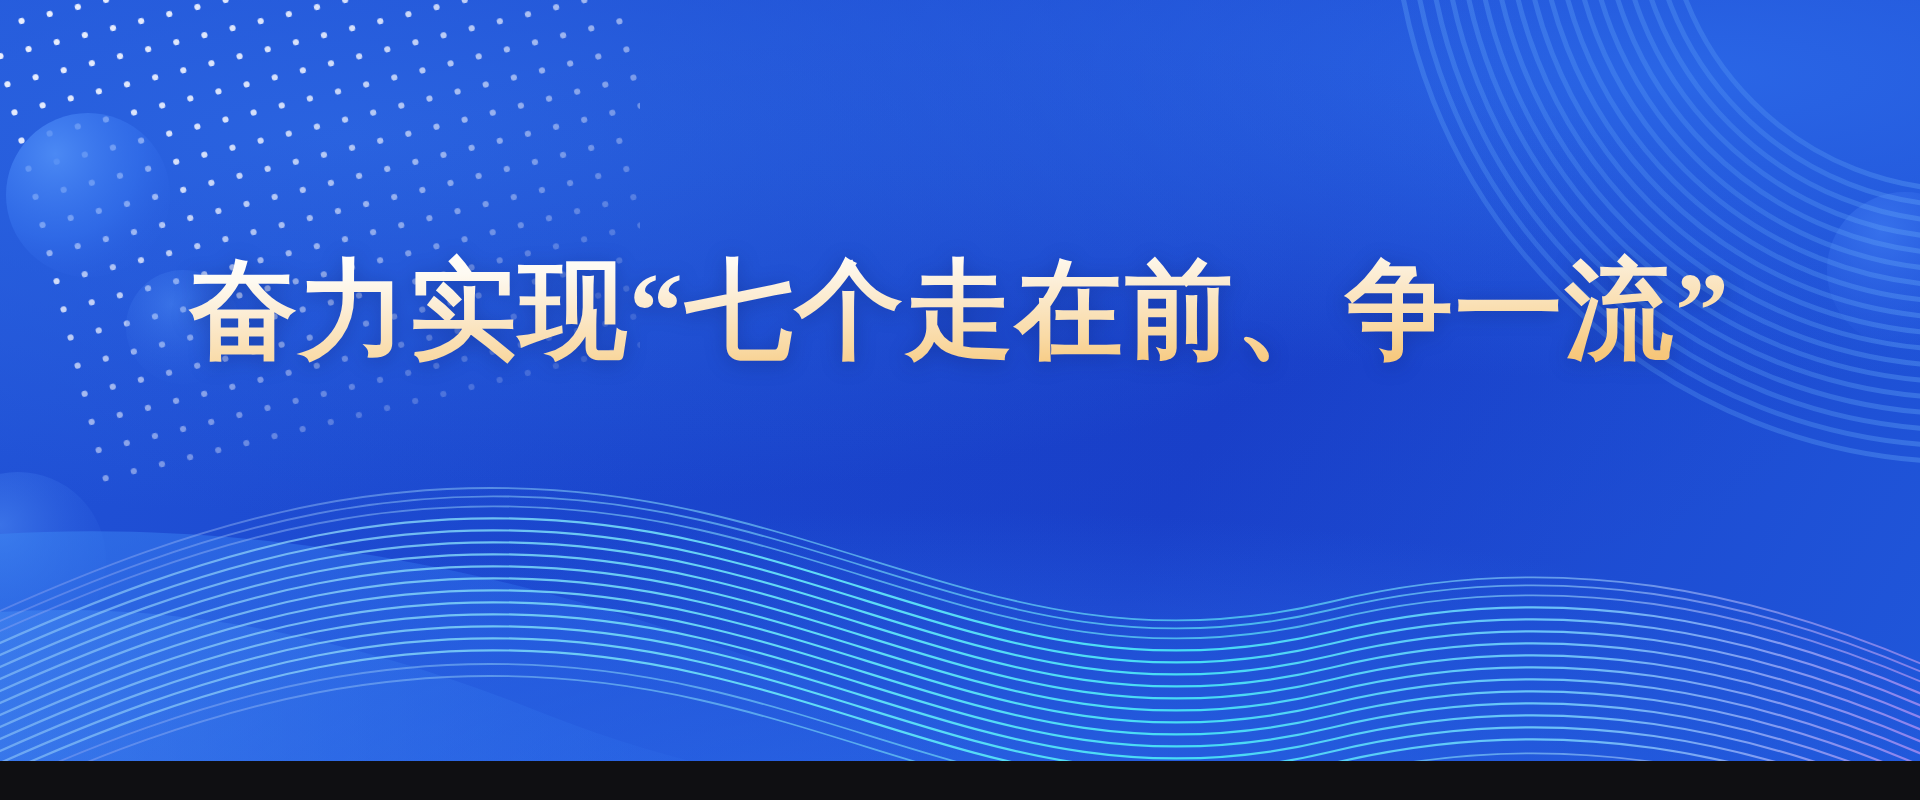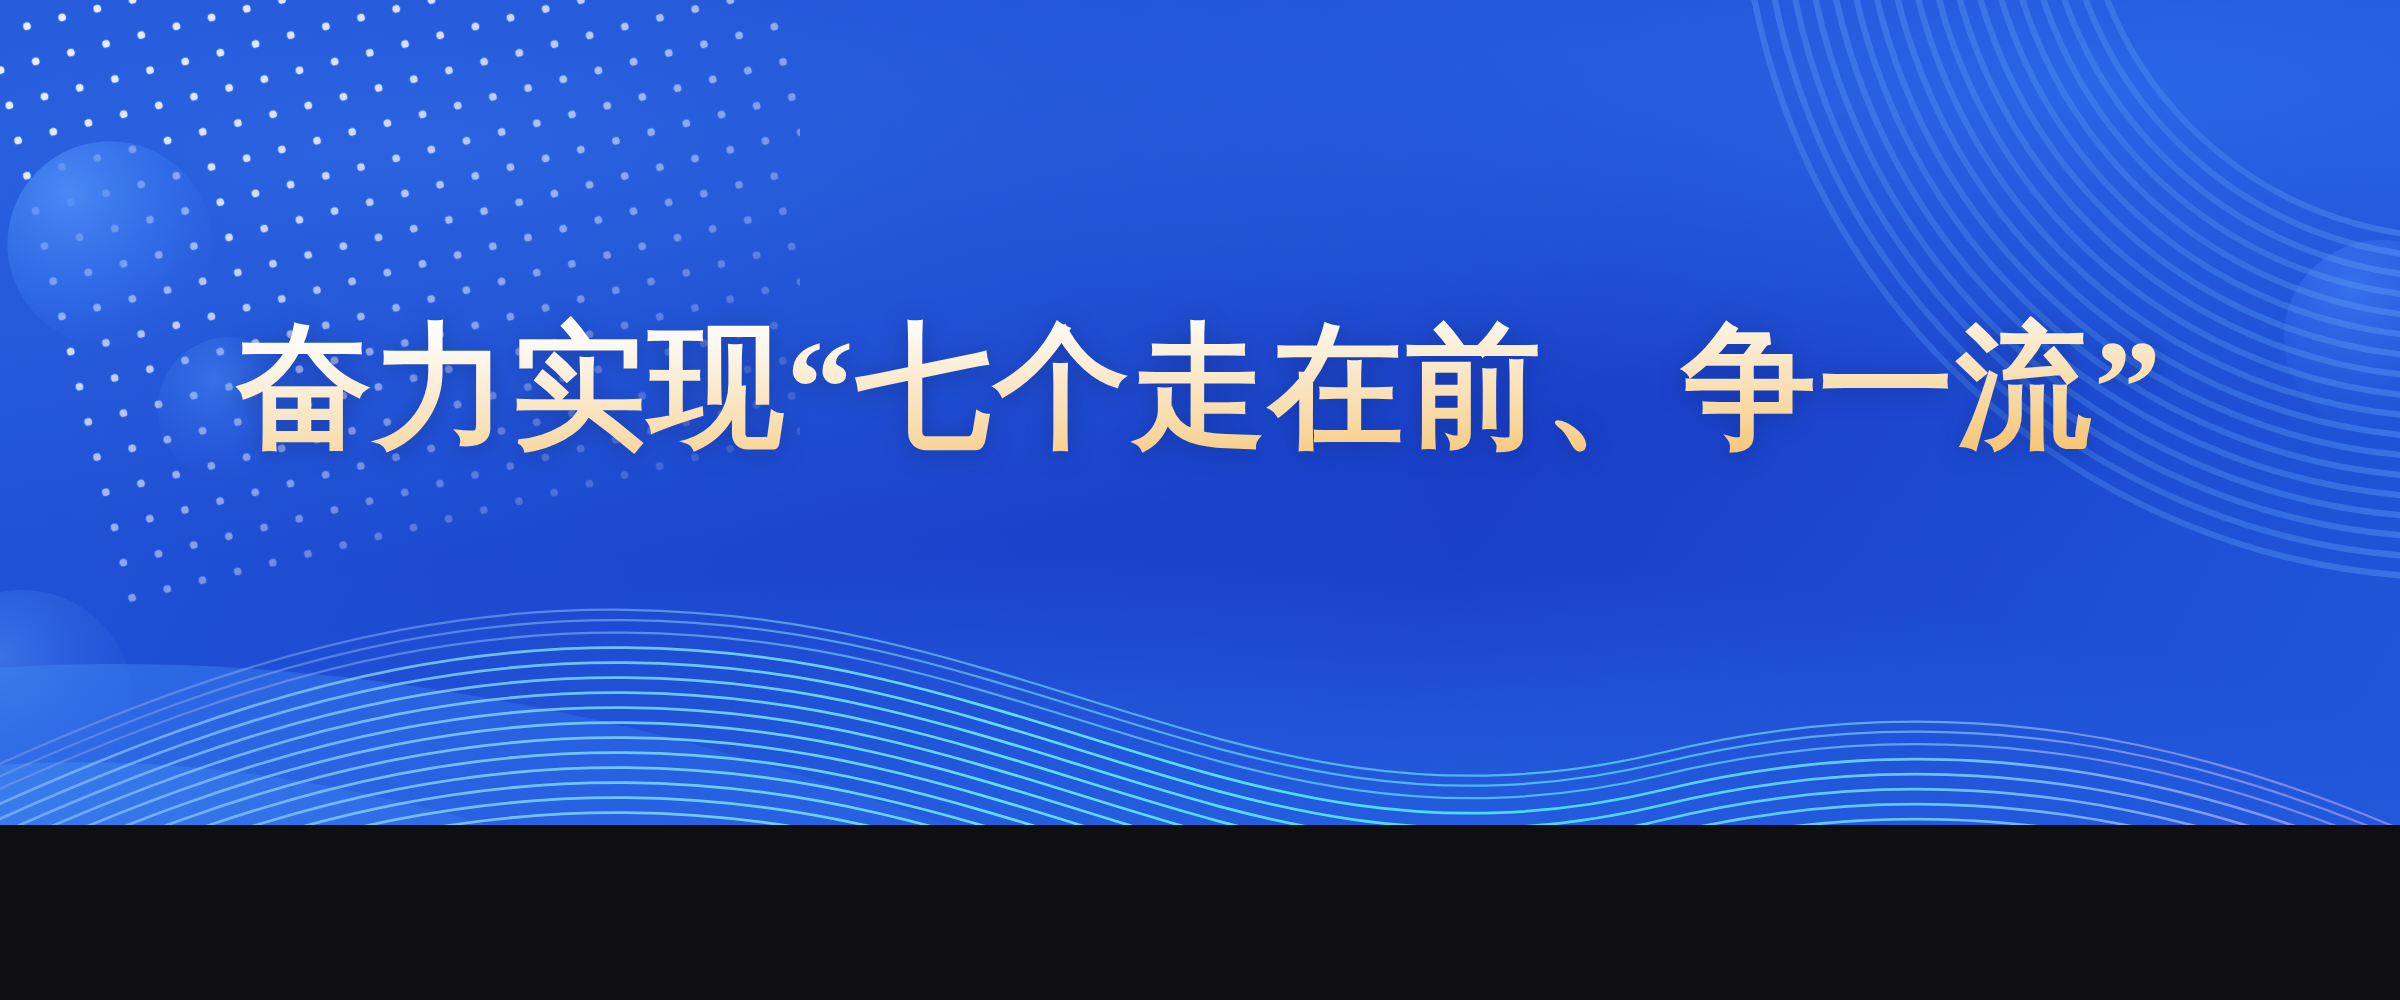--- a/index.html
+++ b/index.html
@@ -3,21 +3,21 @@
 <meta charset="utf-8">
 <style>
   html, body {
     margin: 0;
     padding: 0;
     background: #0f0f12;
   }
   #banner {
     position: relative;
     width: 1920px;
-    height: 660px;
+    height: 761px;
     overflow: hidden;
     font-family: "Liberation Serif", "DejaVu Serif", serif;
     background: #1a48d0;
   }
 
   
   .bg-base {
     position: absolute;
     inset: 0;
     background:

